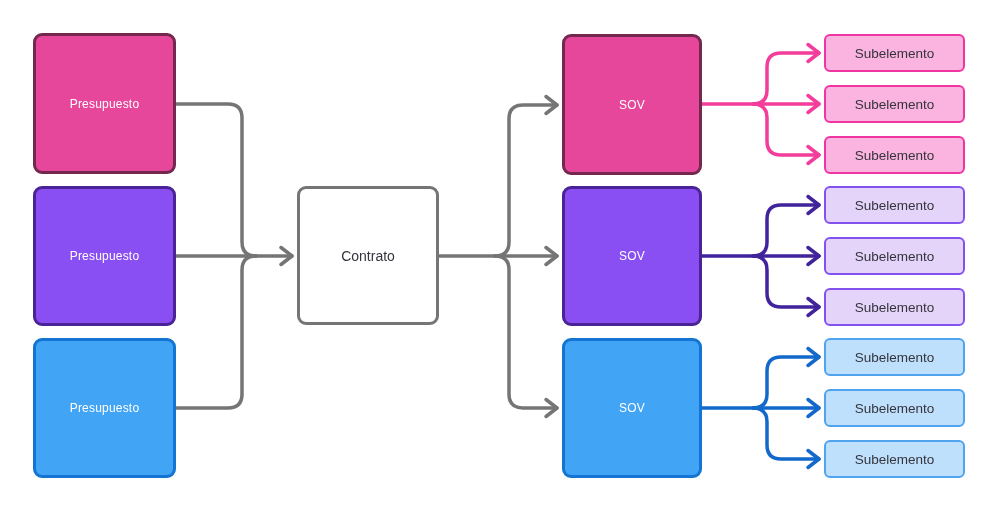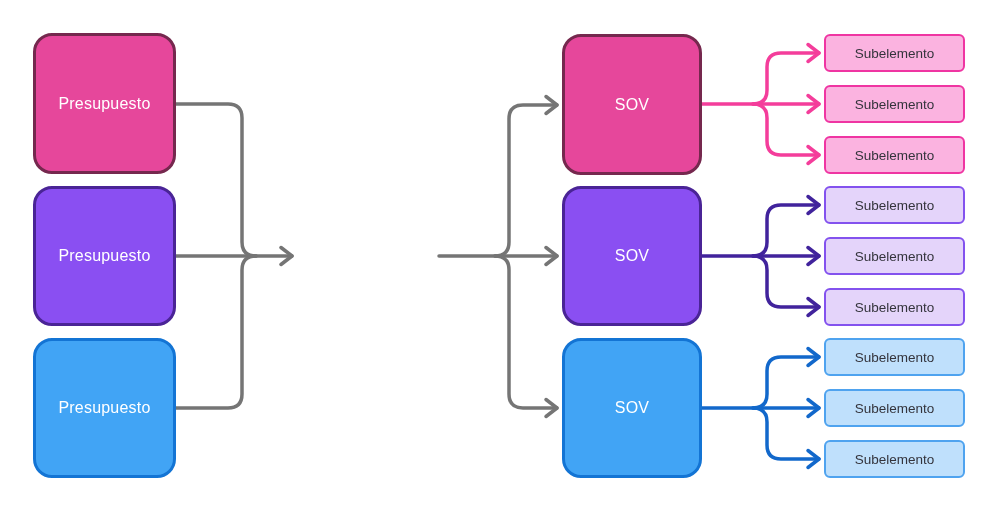--- a/index.html
+++ b/index.html
@@ -30,22 +30,22 @@
   .node {
     position: absolute;
     box-sizing: border-box;
     display: flex;
     align-items: center;
     justify-content: center;
     border-style: solid;
   }
   .node.big {
     border-width: 3.5px;
-    border-radius: 19px;
-    font-size: 16px;
+    border-radius: 9px;
+    font-size: 12px;
     font-weight: 500;
     letter-spacing: 0.2px;
     color: var(--text-light);
   }
   .node.pink   { background: var(--pink-fill);   border-color: var(--pink-border); }
   .node.purple { background: var(--purple-fill); border-color: var(--purple-border); }
   .node.blue   { background: var(--blue-fill);   border-color: var(--blue-border); }
   .node.center-node {
     background: #ffffff;
     border-width: 3px;
@@ -118,20 +118,23 @@
   <div class="node big pink" style="left:33px; top:33px; width:143px; height:141px;">
     <span>Presupuesto</span>
   </div>
   <div class="node big purple" style="left:33px; top:186px; width:143px; height:140px;">
     <span>Presupuesto</span>
   </div>
   <div class="node big blue" style="left:33px; top:338px; width:143px; height:140px;">
     <span>Presupuesto</span>
   </div>
 
+  <div class="node center-node" style="left:297px; top:186px; width:142px; height:139px;">
+    <span>Contrato</span>
+  </div>
 
   <div class="node big pink" style="left:562px; top:34px; width:140px; height:141px;">
     <span>SOV</span>
   </div>
   <div class="node big purple" style="left:562px; top:186px; width:140px; height:140px;">
     <span>SOV</span>
   </div>
   <div class="node big blue" style="left:562px; top:338px; width:140px; height:140px;">
     <span>SOV</span>
   </div>

